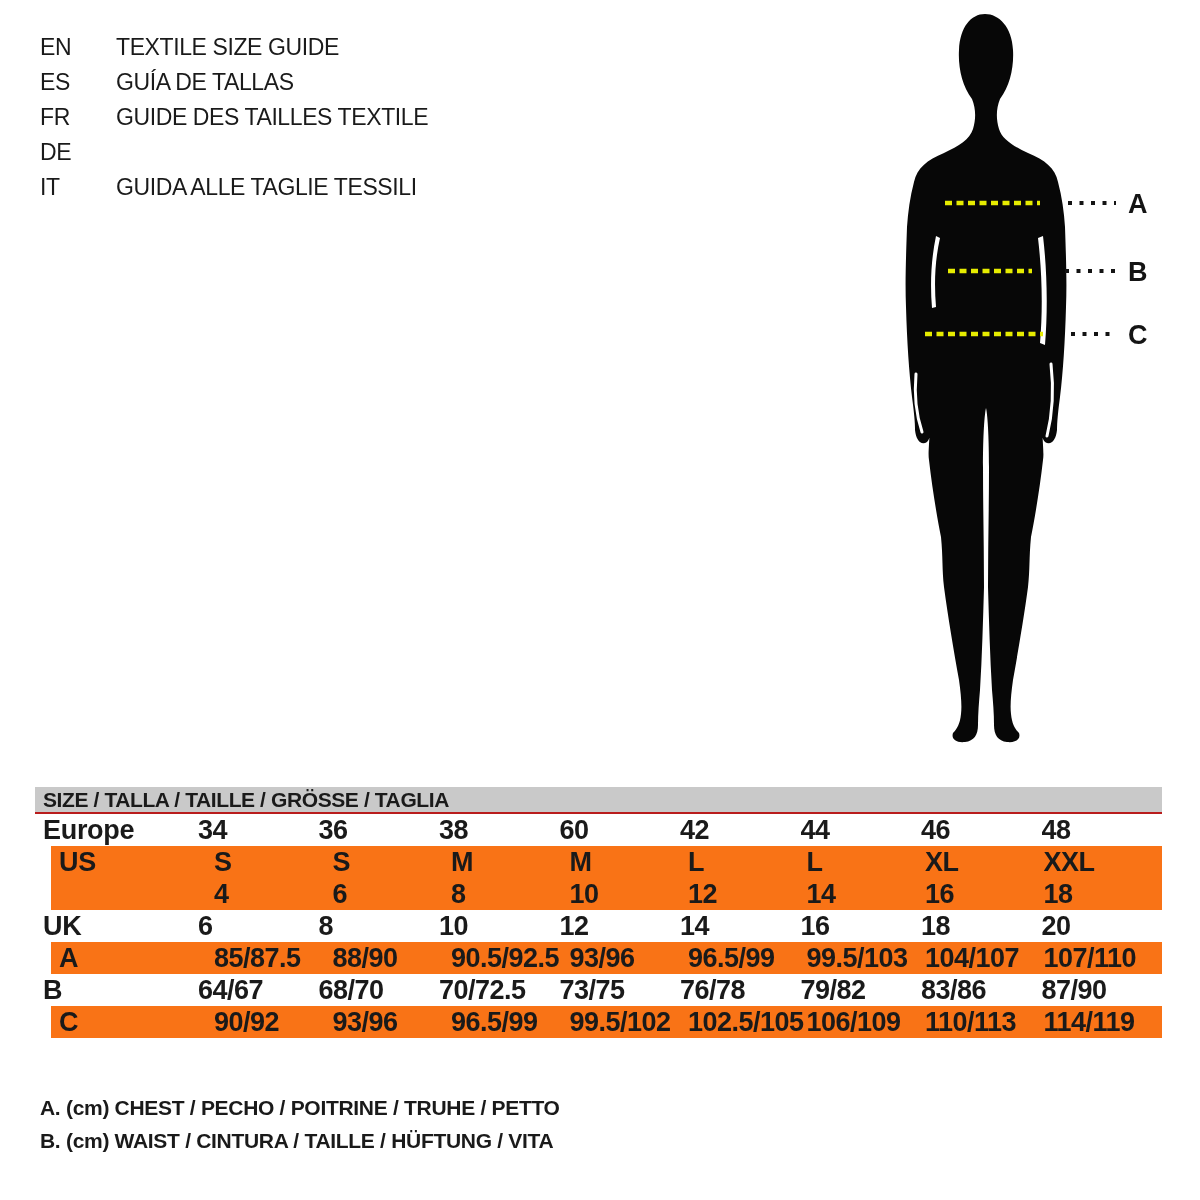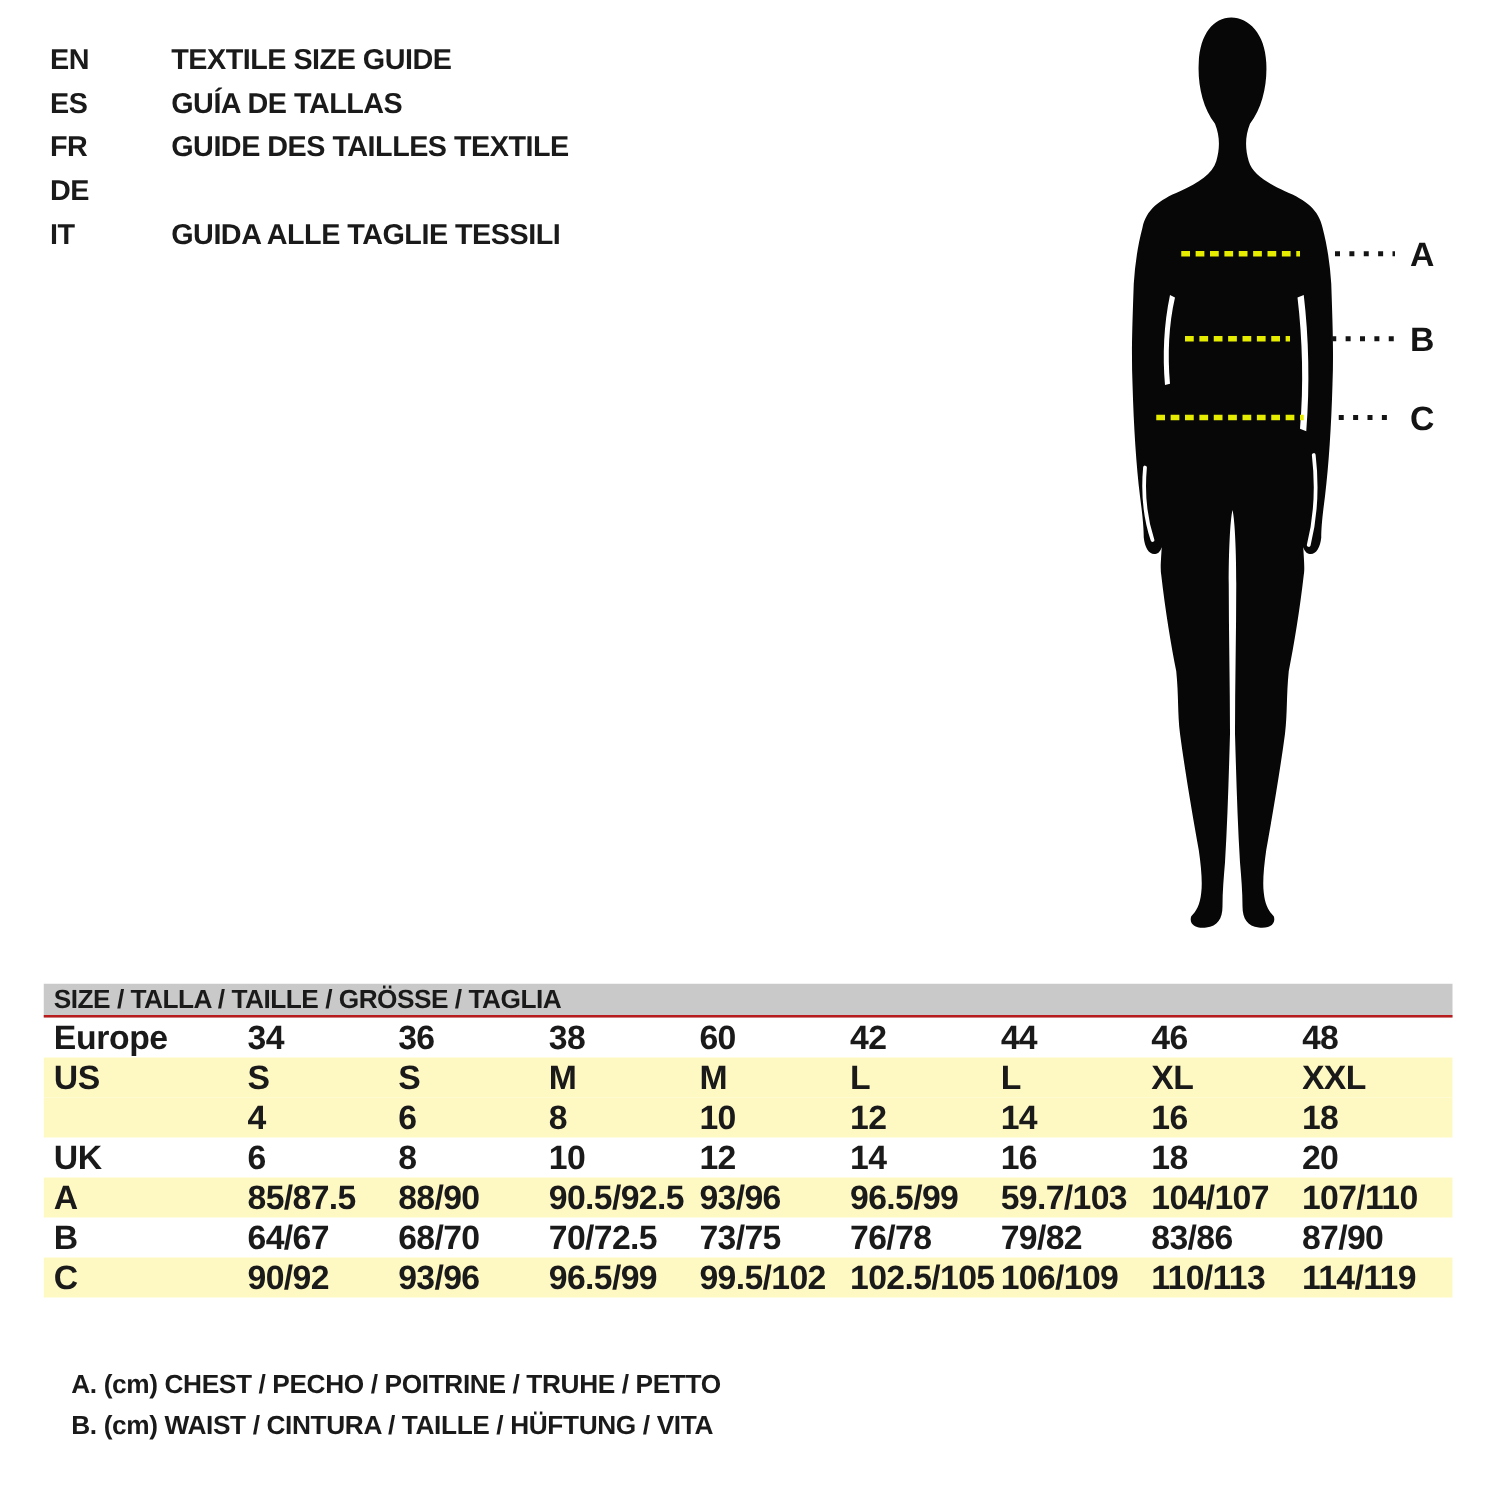--- a/index.html
+++ b/index.html
@@ -3,43 +3,43 @@
 <meta charset="utf-8">
 <style>
   html,body{margin:0;padding:0;background:#fff;}
   #canvas{
     position:relative;width:1200px;height:1200px;background:#ffffff;overflow:hidden;
     font-family:"Liberation Sans","DejaVu Sans",sans-serif;
     color:#1a1a1a;-webkit-font-smoothing:antialiased;
   }
   
   .lang-block{position:absolute;left:40px;top:30px;}
-  .lang-row{display:flex;line-height:35px;font-size:23px;font-weight:bold;letter-spacing:-0.4px;gap:21px;}
+  .lang-row{display:flex;line-height:35px;font-size:23px;font-weight:normal;letter-spacing:-0.4px;}
   .lang-code{width:76px;flex:0 0 76px;}
   .lang-label{white-space:nowrap;}
   
   .figure-wrap{position:absolute;left:885px;top:12px;width:315px;height:735px;}
   .figure-wrap svg{display:block;width:315px;height:735px;}
   .marker-label{font-family:"Liberation Sans","DejaVu Sans",sans-serif;font-size:27px;font-weight:bold;fill:#141414;}
   
   .section-title{position:absolute;left:40px;top:736px;font-size:22px;font-weight:bold;letter-spacing:-0.4px;white-space:nowrap;}
   
   .size-table{position:absolute;left:35px;top:787px;width:1127px;font-weight:bold;}
   .thead{
     height:25px;line-height:25px;background:#c9c9c9;border-bottom:2px solid #b91c1c;
     padding-left:8px;font-size:21px;letter-spacing:-0.4px;
   }
   .trow{display:grid;grid-template-columns:163px repeat(8,1fr);height:32px;line-height:32px;font-size:27px;}
-  .trow.shaded{background:#fef9c3;}
+  .trow.shaded{background:#f97316;margin-left:16px;}
   .cell{overflow:hidden;white-space:nowrap;}
   .cell.label{padding-left:8px;text-align:left;letter-spacing:-0.3px;}
   .cell.val{letter-spacing:-0.5px;}
   
   .legend-block{position:absolute;left:40px;top:1091px;}
-  .legend-row{line-height:33px;font-size:21px;font-weight:bold;letter-spacing:-0.3px;white-space:nowrap;margin-left:17px;}
+  .legend-row{line-height:33px;font-size:21px;font-weight:bold;letter-spacing:-0.3px;white-space:nowrap;}
 </style>
 </head>
 <body>
 
 <div id="canvas">
 
   <div class="lang-block">
       <div class="lang-row">
         <span class="lang-code">EN</span>
         <span class="lang-label">TEXTILE SIZE GUIDE</span>
@@ -180,21 +180,21 @@
           <div class="cell val">18</div>
           <div class="cell val">20</div>
         </div>
         <div class="trow shaded">
           <div class="cell label">A</div>
           <div class="cell val">85/87.5</div>
           <div class="cell val">88/90</div>
           <div class="cell val">90.5/92.5</div>
           <div class="cell val">93/96</div>
           <div class="cell val">96.5/99</div>
-          <div class="cell val">59.7/103</div>
+          <div class="cell val">99.5/103</div>
           <div class="cell val">104/107</div>
           <div class="cell val">107/110</div>
         </div>
         <div class="trow">
           <div class="cell label">B</div>
           <div class="cell val">64/67</div>
           <div class="cell val">68/70</div>
           <div class="cell val">70/72.5</div>
           <div class="cell val">73/75</div>
           <div class="cell val">76/78</div>

